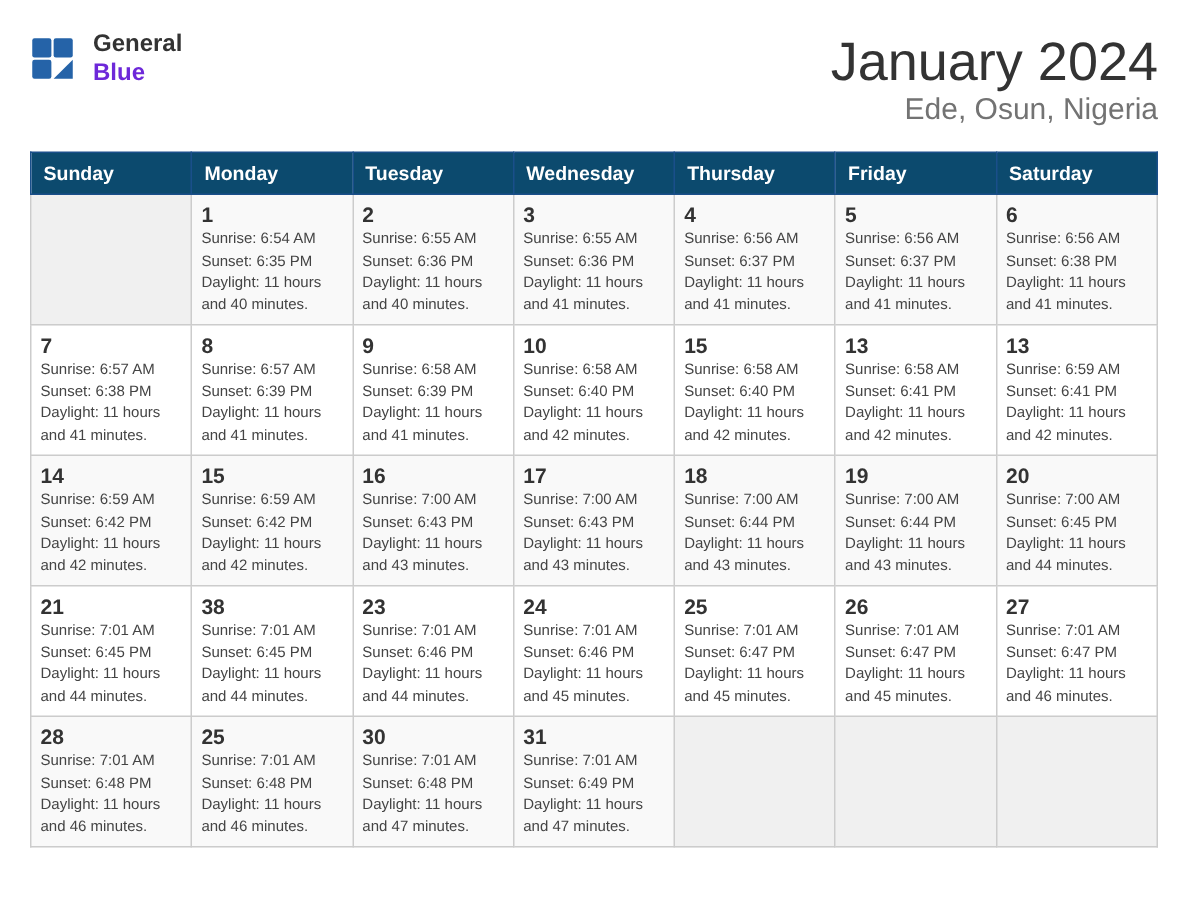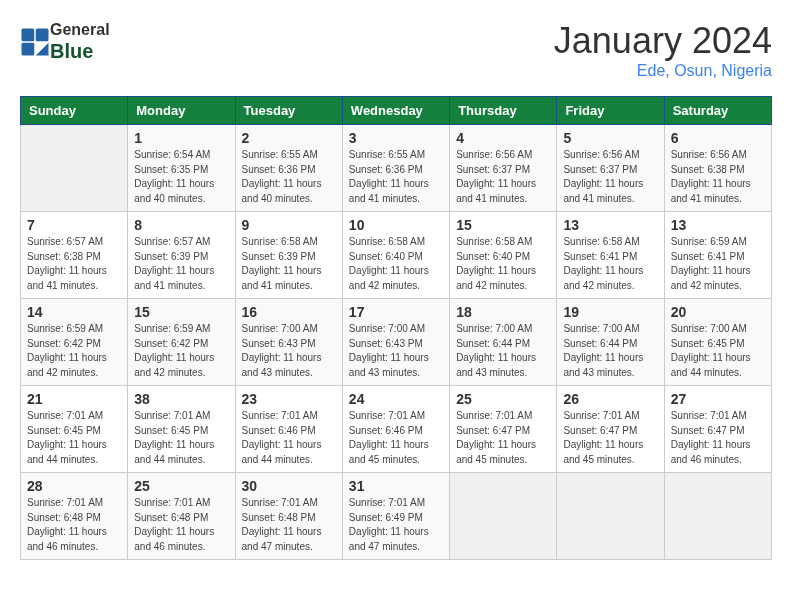--- a/index.html
+++ b/index.html
@@ -12,46 +12,46 @@
     }
     .header {
       display: flex;
       justify-content: space-between;
       align-items: flex-start;
       margin-bottom: 16px;
     }
     .logo {
       display: flex;
       align-items: center;
-      gap: 0;
+      gap: 12px;
     }
     .logo-icon {
       width: 30px;
       height: 30px;
     }
     .title-block {
       text-align: right;
     }
     .calendar-title {
       font-size: 36px;
       font-weight: 300;
       color: #333;
       margin-left: 24px;
     }
     .calendar-subtitle {
-      font-size: 16px;
-      color: #3b82f6;
+      font-size: 20px;
+      color: #737373;
     }
     table {
       width: 100%;
       border-collapse: collapse;
       table-layout: fixed;
     }
     thead tr th {
-      background-color: #15803d;
+      background-color: #0c4a6e;
       color: white;
       font-size: 13px;
       font-weight: bold;
       padding: 6px 8px;
       text-align: left;
       border: 1px solid #1a4f8a;
       margin-left: 47px;
     }
     tbody tr td {
       border: 1px solid #ccc;
@@ -87,21 +87,21 @@
 <div class="header">
   <div class="logo">
     <svg class="logo-icon" viewBox="0 0 40 40" xmlns="http://www.w3.org/2000/svg">
       <rect x="2" y="2" width="17" height="17" rx="2" fill="#2563a8"></rect>
       <rect x="21" y="2" width="17" height="17" rx="2" fill="#2563a8"></rect>
       <rect x="2" y="21" width="17" height="17" rx="2" fill="#2563a8"></rect>
       <polygon points="21,38 38,21 38,38" fill="#2563a8"></polygon>
     </svg>
     <div>
       <div style="font-size:16px;font-weight:bold;color:#333;line-height:1.2;">General</div>
-      <div style="font-size:20px;font-weight:bold;color:#14532d;line-height:1.2;">Blue</div>
+      <div style="font-size:16px;font-weight:bold;color:#6d28d9;line-height:1.2;">Blue</div>
     </div>
   </div>
   <div class="title-block">
     <div class="calendar-title">January 2024</div>
     <div class="calendar-subtitle">Ede, Osun, Nigeria</div>
   </div>
 </div>
 
 <table>
   <thead>

